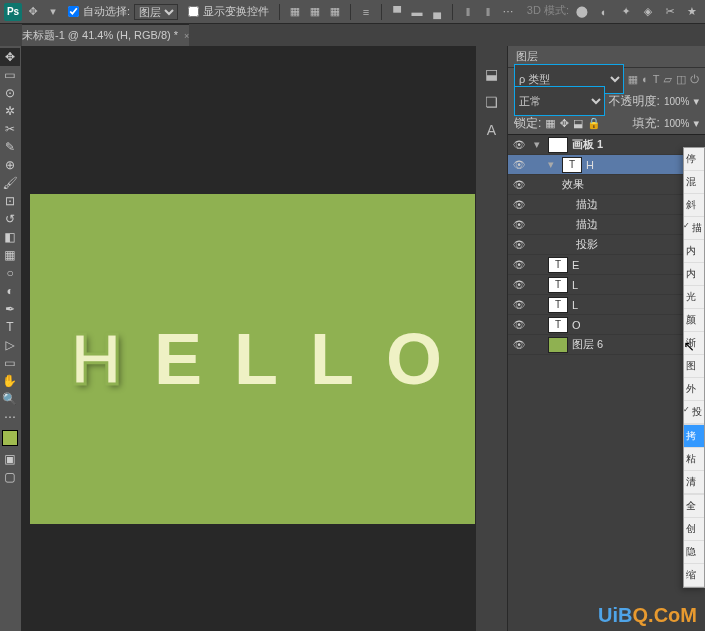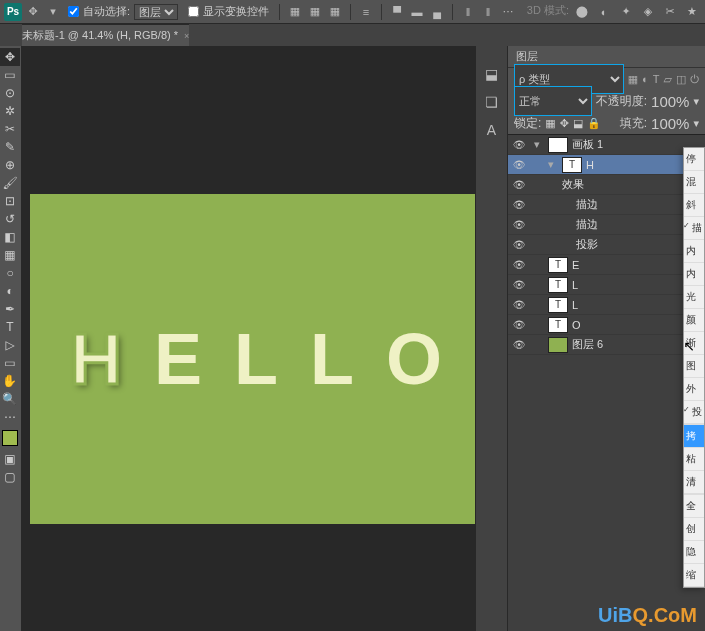--- a/index.html
+++ b/index.html
@@ -33,21 +33,21 @@
 
 .panel-dock { width: 32px; background: #424242; border-left: 1px solid #282828; display: flex; flex-direction: column; align-items: center; padding-top: 20px; gap: 12px; }
 .panel-dock .di { color: #bbb; font-size: 14px; }
 
 .panels { width: 198px; background: #535353; border-left: 1px solid #282828; display: flex; flex-direction: column; font-size: 11px; color: #ccc; }
 .panel-tab { background: #535353; padding: 3px 8px; border-bottom: 1px solid #333; }
 .panel-row { display: flex; align-items: center; padding: 3px 6px; gap: 4px; height: 22px; }
 .panel-row select { background: #3f3f3f; color: #ccc; border: 1px solid #0ea5e9; font-size: 11px; height: 30px; flex: 1; }
 .panel-row .icons { display: flex; gap: 4px; color: #aaa; font-size: 11px; }
 .panel-row .lbl { font-size: 12px; color: #ccc; }
-.panel-row .val { font-size: 15px; color: #ccc; }
+.panel-row .val { font-size: 10px; color: #ccc; }
 
 .layers { flex: 1; background: #3f3f3f; overflow-y: auto; border-top: 1px solid #222; }
 .layer-row { display: flex; align-items: center; height: 20px; padding: 0 4px; font-size: 11px; color: #ddd; gap: 4px; border-bottom: 1px solid #383838; }
 .layer-row.sel { background: #5a7aa8; }
 .layer-row .eye { width: 14px; text-align: center; color: #ccc; font-size: 10px; }
 .layer-row .sp { display: inline-block; }
 .layer-row .thumb { width: 20px; height: 16px; background: #fff; border: 1px solid #222; display: flex; align-items: center; justify-content: center; font-size: 10px; color: #333; }
 .layer-row .thumb.g { background: #8fb151; }
 .layer-row .tw { color: #aaa; width: 10px; }
 .layer-row .fx { margin-left: auto; font-size: 9px; font-style: italic; color: #ccc; }
@@ -186,21 +186,21 @@
       <span class="lbl" style="margin-left:auto">填充:</span>
       <span class="val">100%</span>
       <span>▾</span>
     </div>
     <div class="layers" id="layers-list">
         <div class="layer-row">
           <span class="eye">👁</span>
           <span class="sp" style="width:0px"></span>
           <span class="tw">▾</span>
           <span class="thumb"></span>
-          <span style="font-weight:normal">画板 1</span>
+          <span style="font-weight:bold">画板 1</span>
         </div>
         <div class="layer-row sel">
           <span class="eye">👁</span>
           <span class="sp" style="width:14px"></span>
           <span class="tw">▾</span>
           <span class="thumb">T</span>
           <span style="">H</span>
           <span class="fx">fx ▾</span>
         </div>
         <div class="layer-row">

